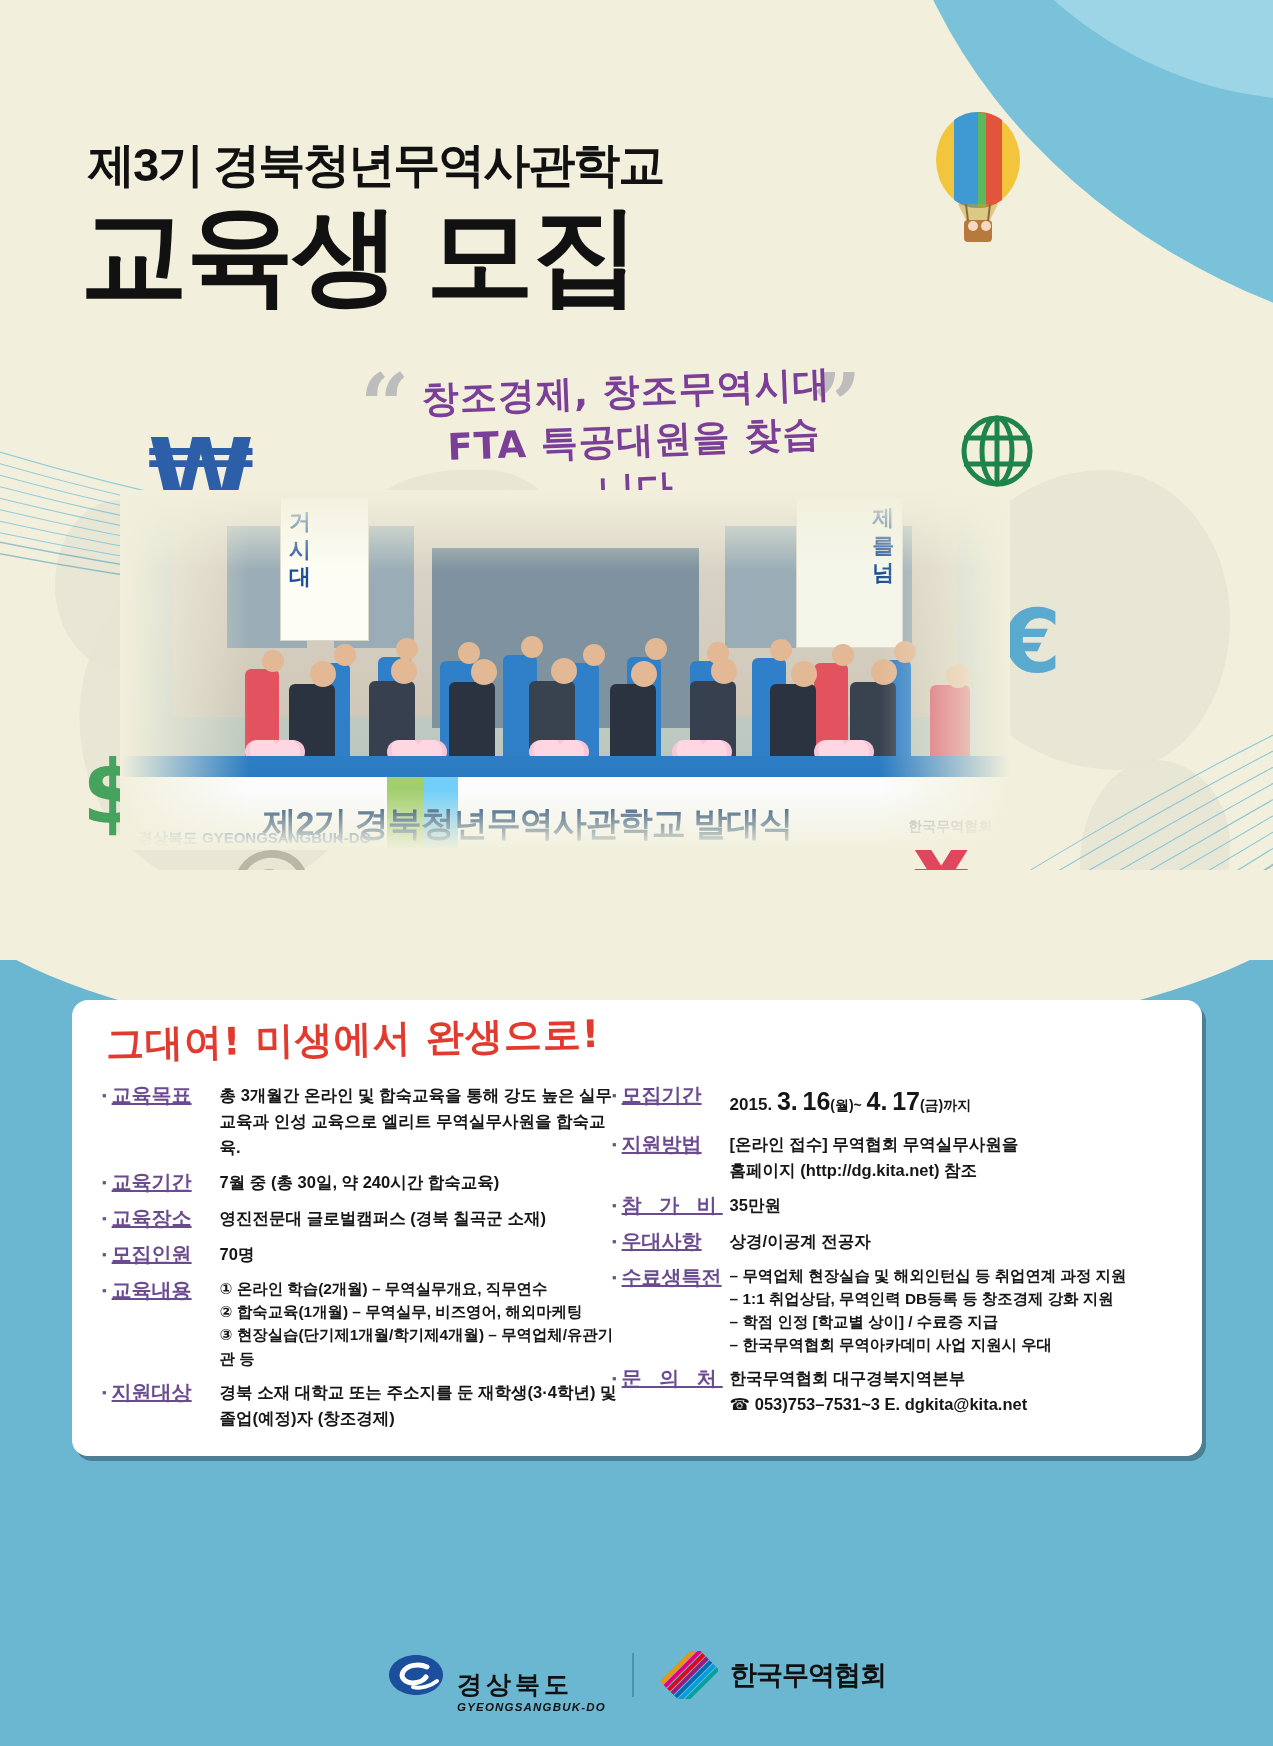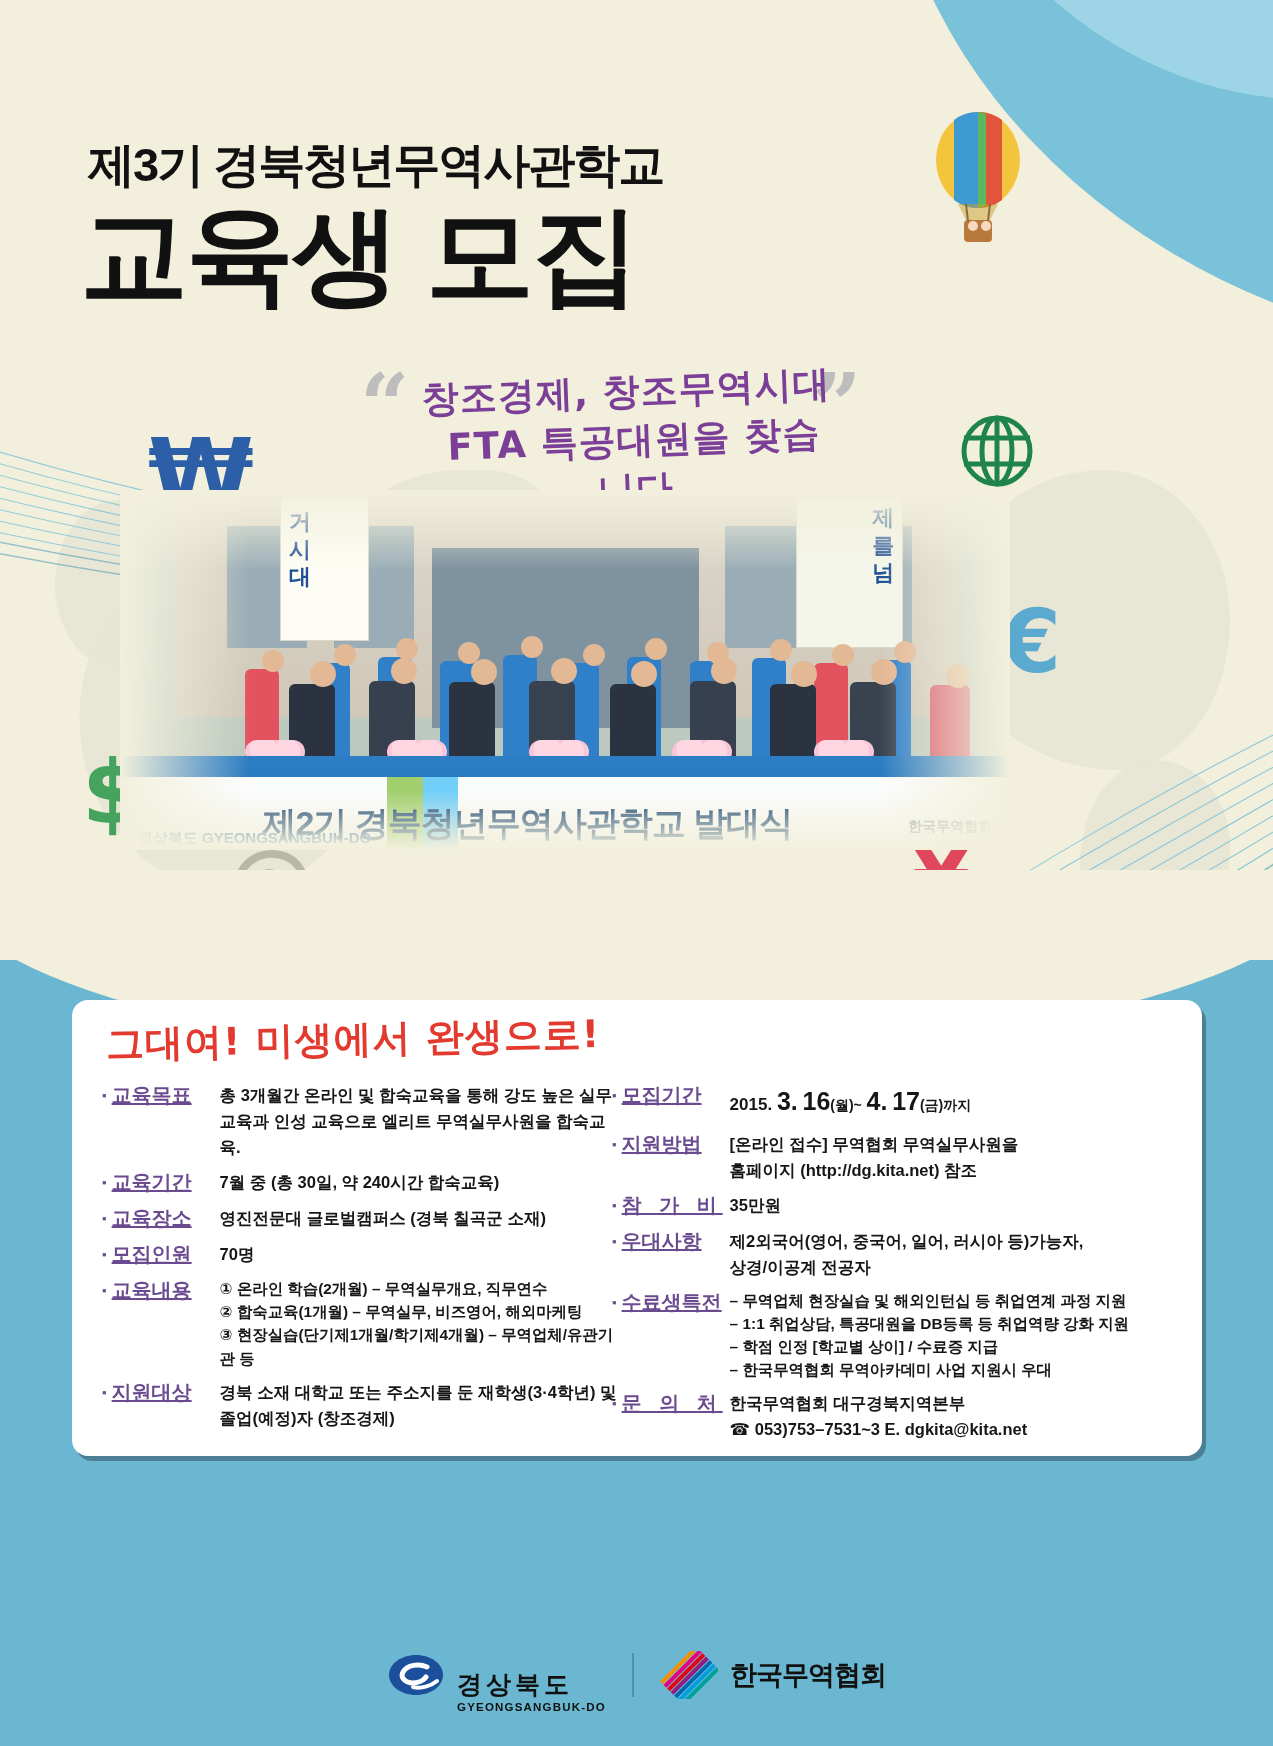--- a/index.html
+++ b/index.html
@@ -204,21 +204,21 @@
   .val.date .tiny { font-size: 14px; }
 
   
   .footer {
     position: absolute; left: 0; top: 1630px; width: 1273px; height: 90px;
     display: flex; align-items: center; justify-content: center; gap: 26px;
   }
   .gb-mark { width: 58px; height: 44px; }
   .gb-txt  { display:flex; flex-direction: column; line-height:1; }
   .gb-kr   { font-size: 25px; font-weight: 700; color:#111; letter-spacing: 4px; margin-top: 36px; }
-  .gb-en   { font-size: 11.5px; font-weight: 700; color:#111; letter-spacing: 1.2px; margin-top:5px; }
+  .gb-en   { font-size: 11.5px; font-weight: 700; color:#111; letter-spacing: 1.2px; margin-top:5px;font-style:italic; }
   .divider { width: 2px; height: 44px; background: #4a93ae; }
   .kita-mark { width: 58px; height: 48px; }
   .kita-txt { font-size: 27px; font-weight: 700; color:#111; letter-spacing: -1px; }
   .logo-group { display:flex; align-items:center; gap: 12px; }
 </style>
 </head>
 <body>
 
 <div class="poster">
 
@@ -472,31 +472,30 @@
         <span class="lbl lbl-w-r spaced">참 가 비</span>
         <span class="val">
           <span class="sub">35만원</span>
         </span>
       </div>
 
       <div class="row">
         <span class="bullet">▪</span>
         <span class="lbl lbl-w-r">우대사항</span>
         <span class="val">
-          <span class="sub">제2외국어(영어, 중국어, 일어, 러시아 등)가능자,</span>
           <span class="sub">상경/이공계 전공자</span>
         </span>
       </div>
 
       <div class="row">
         <span class="bullet">▪</span>
         <span class="lbl lbl-w-r">수료생특전</span>
         <span class="val small">
           <span class="sub">– 무역업체 현장실습 및 해외인턴십 등 취업연계 과정 지원</span>
-          <span class="sub">– 1:1 취업상담, 특공대원을 DB등록 등 취업역량 강화 지원</span>
+          <span class="sub">– 1:1 취업상담, 무역인력 DB등록 등 창조경제 강화 지원</span>
           <span class="sub">– 학점 인정 [학교별 상이] / 수료증 지급</span>
           <span class="sub">– 한국무역협회 무역아카데미 사업 지원시 우대</span>
         </span>
       </div>
 
       <div class="row">
         <span class="bullet">▪</span>
         <span class="lbl lbl-w-r spaced">문 의 처</span>
         <span class="val">
           <span class="sub">한국무역협회 대구경북지역본부</span>

